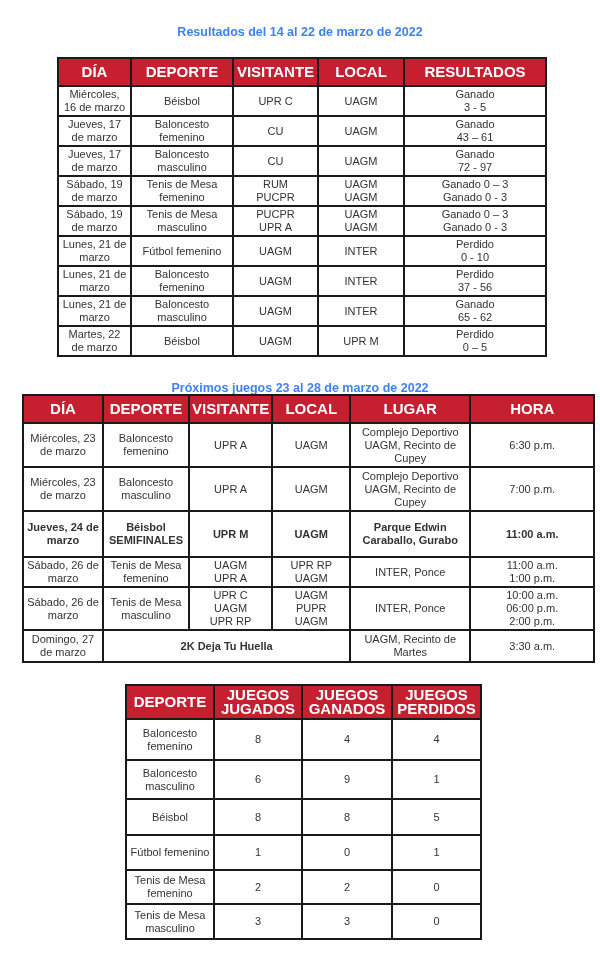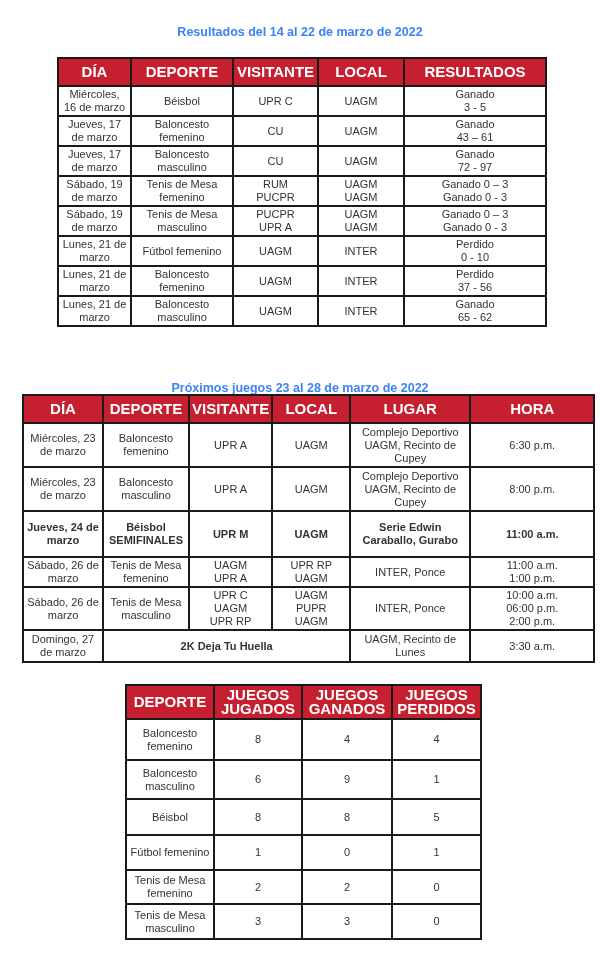--- a/index.html
+++ b/index.html
@@ -162,20 +162,28 @@
 37 - 56</td>
       </tr>
       <tr>
         <td>Lunes, 21 de marzo</td>
         <td>Baloncesto masculino</td>
         <td>UAGM</td>
         <td>INTER</td>
         <td>Ganado
 65 - 62</td>
       </tr>
+      <tr>
+        <td>Martes, 22 de marzo</td>
+        <td>Béisbol</td>
+        <td>UAGM</td>
+        <td>UPR M</td>
+        <td>Perdido
+0 – 5</td>
+      </tr>
     </tbody>
   </table>
 
   <h2 class="tbl-title" id="upcoming-title">Próximos juegos 23 al 28 de marzo de 2022</h2>
 
   <table id="upcoming-table">
     <colgroup>
       <col style="width:80px">
         <col style="width:86px">
         <col style="width:72px">
@@ -201,29 +209,29 @@
         <td>UAGM</td>
         <td>Complejo Deportivo UAGM, Recinto de Cupey</td>
         <td>6:30 p.m.</td>
       </tr>
       <tr>
         <td>Miércoles, 23 de marzo</td>
         <td>Baloncesto masculino</td>
         <td>UPR A</td>
         <td>UAGM</td>
         <td>Complejo Deportivo UAGM, Recinto de Cupey</td>
-        <td>8:00 p.m.</td>
+        <td>7:00 p.m.</td>
       </tr>
       <tr class="bold-row">
         <td>Jueves, 24 de marzo</td>
         <td>Béisbol
 SEMIFINALES</td>
         <td>UPR M</td>
         <td>UAGM</td>
-        <td>Serie Edwin Caraballo, Gurabo</td>
+        <td>Parque Edwin Caraballo, Gurabo</td>
         <td>11:00 a.m.</td>
       </tr>
       <tr>
         <td>Sábado, 26 de marzo</td>
         <td>Tenis de Mesa femenino</td>
         <td>UAGM
 UPR A</td>
         <td>UPR RP
 UAGM</td>
         <td>INTER, Ponce</td>
@@ -240,21 +248,21 @@
 PUPR
 UAGM</td>
         <td>INTER, Ponce</td>
         <td>10:00 a.m.
 06:00 p.m.
 2:00 p.m.</td>
       </tr>
       <tr>
         <td>Domingo, 27 de marzo</td>
         <td class="bold" colspan="3">2K Deja Tu Huella</td>
-        <td>UAGM, Recinto de Lunes</td>
+        <td>UAGM, Recinto de Martes</td>
         <td>3:30 a.m.</td>
       </tr>
     </tbody>
   </table>
 
 
   <table id="record-table">
     <colgroup>
       <col style="width:88px">
         <col style="width:88px">

